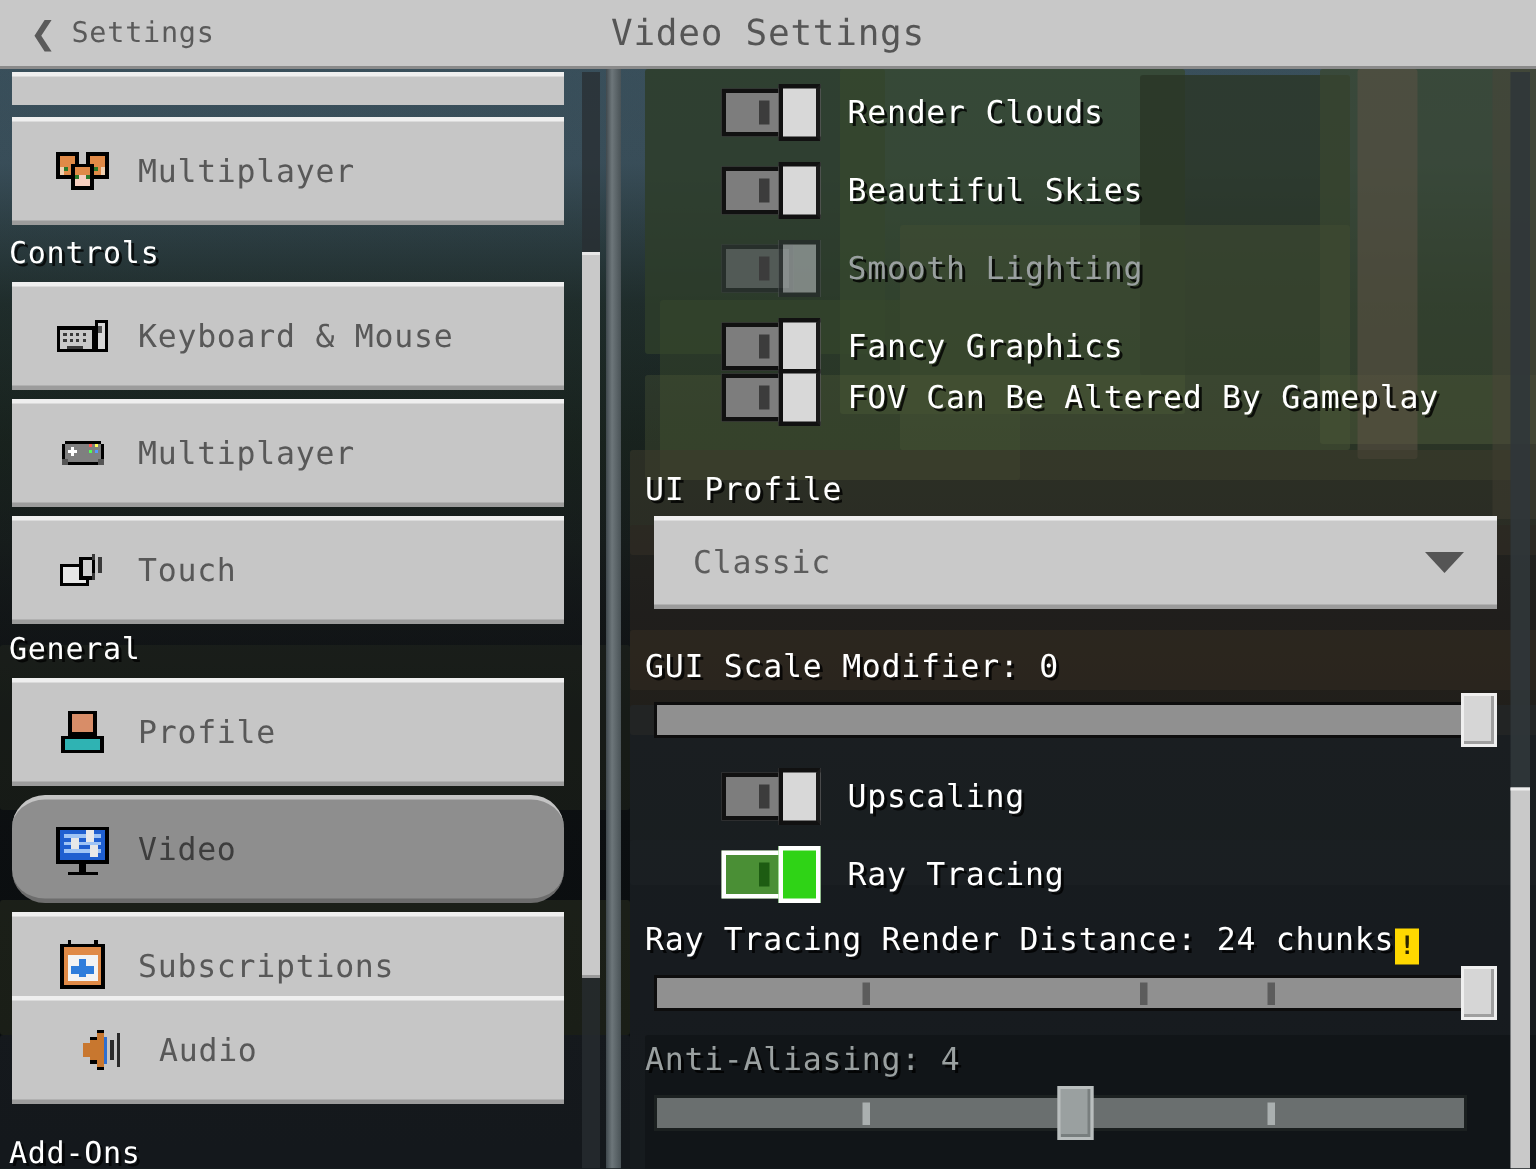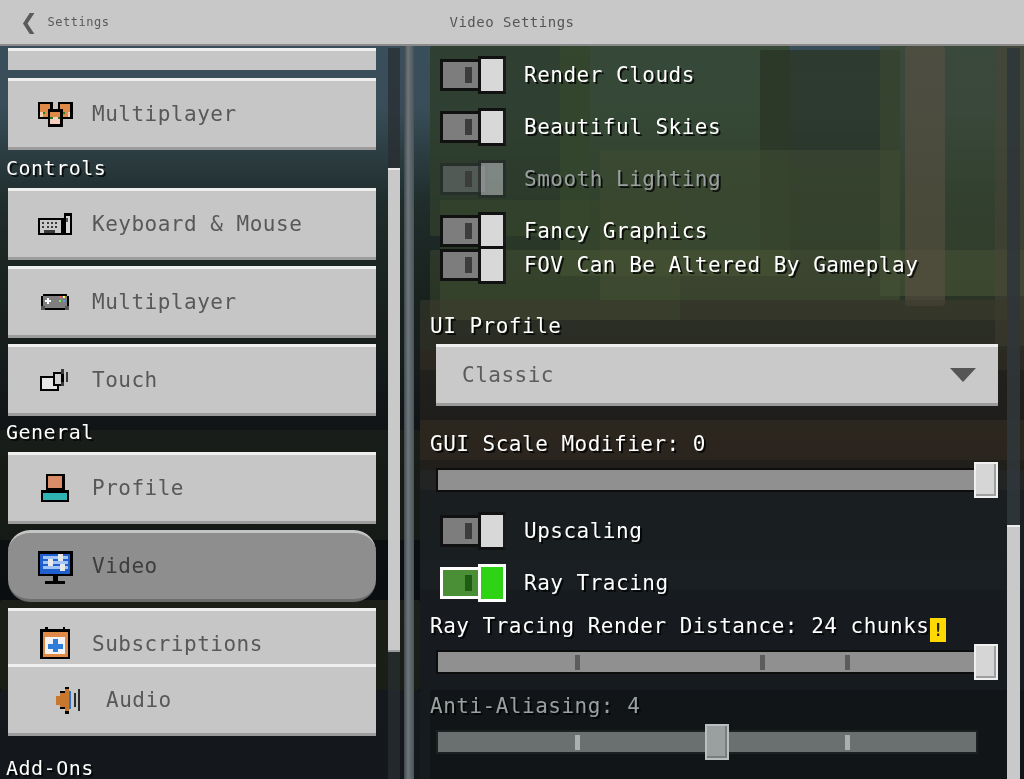--- a/index.html
+++ b/index.html
@@ -76,30 +76,30 @@
     cursor: pointer;
   }
   #back-btn .chev {
     color: #5a5a5a;
     font-size: 21px;
     line-height: 1;
     font-family: "DejaVu Sans", sans-serif;
   }
   #back-btn .lbl {
     color: #5a5a5a;
-    font-size: 12px;
+    font-size: 19px;
     letter-spacing: 0.5px;
   }
   #header-title {
     position: absolute;
     left: 0; top: 0;
     width: 1024px; height: 44px;
     display: flex; align-items: center; justify-content: center;
     color: #555555;
-    font-size: 14px;
+    font-size: 24px;
     letter-spacing: 0.5px;
     pointer-events: none;
   }
 
   
   #sidebar {
     position: absolute;
     left: 0; top: 48px;
     width: 384px; height: 731px;
     overflow: hidden;
@@ -188,21 +188,21 @@
     position: absolute;
     left: 414px; top: 48px;
     width: 610px; height: 731px;
     overflow: hidden;
     z-index: 20;
   }
 
   .row { position: absolute; left: 0; width: 610px; }
 
   
-  .toggle-row { display: flex; align-items: center; height: 42px; }
+  .toggle-row { display: flex; align-items: center; height: 42px; padding-left: 41px; }
   .toggle {
     position: relative;
     width: 66px; height: 38px;
     margin-left: 26px;
     flex: 0 0 auto;
     cursor: pointer;
   }
   .toggle .track {
     position: absolute;
     left: 0; top: 3px;

